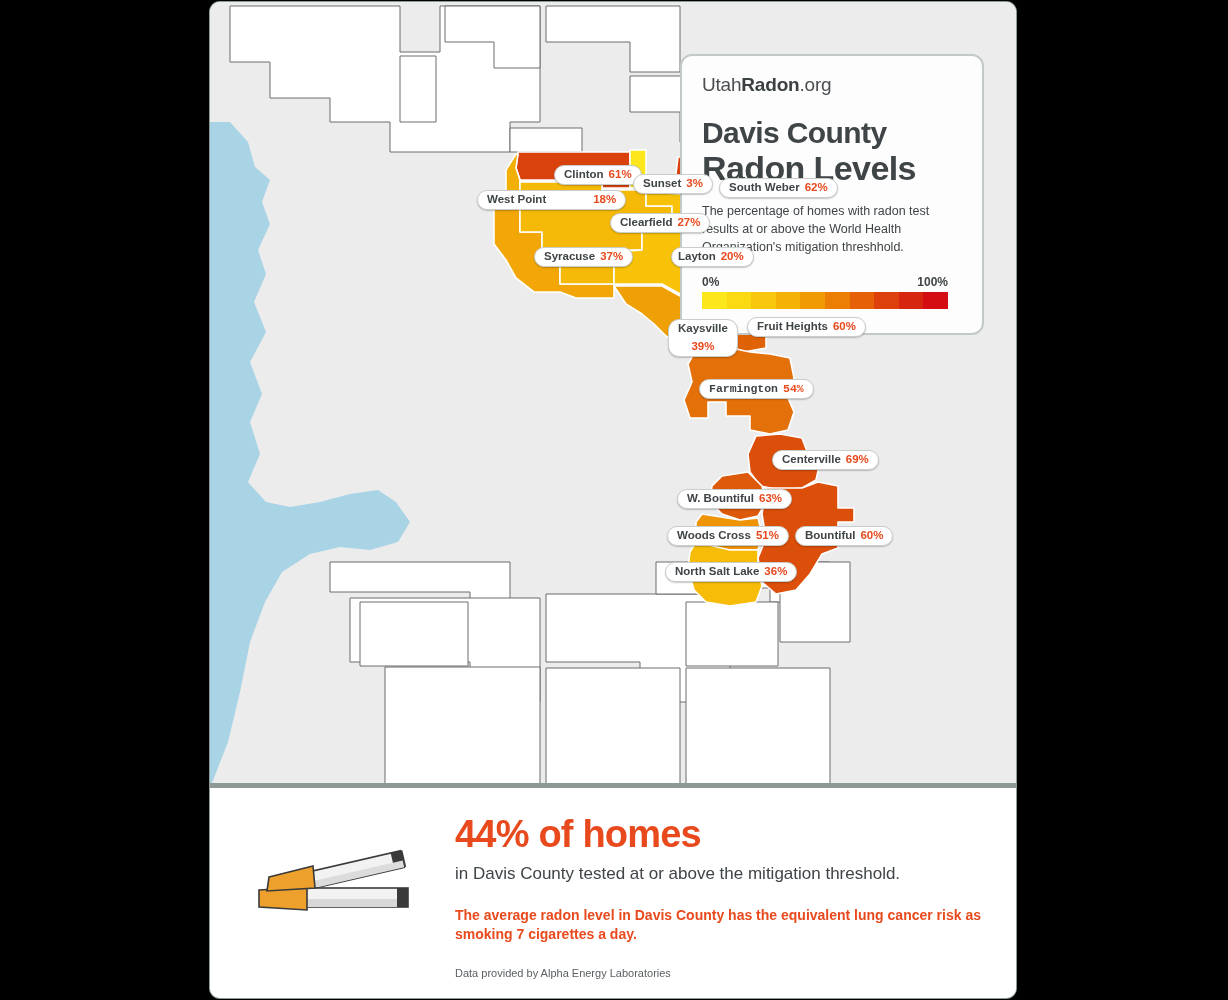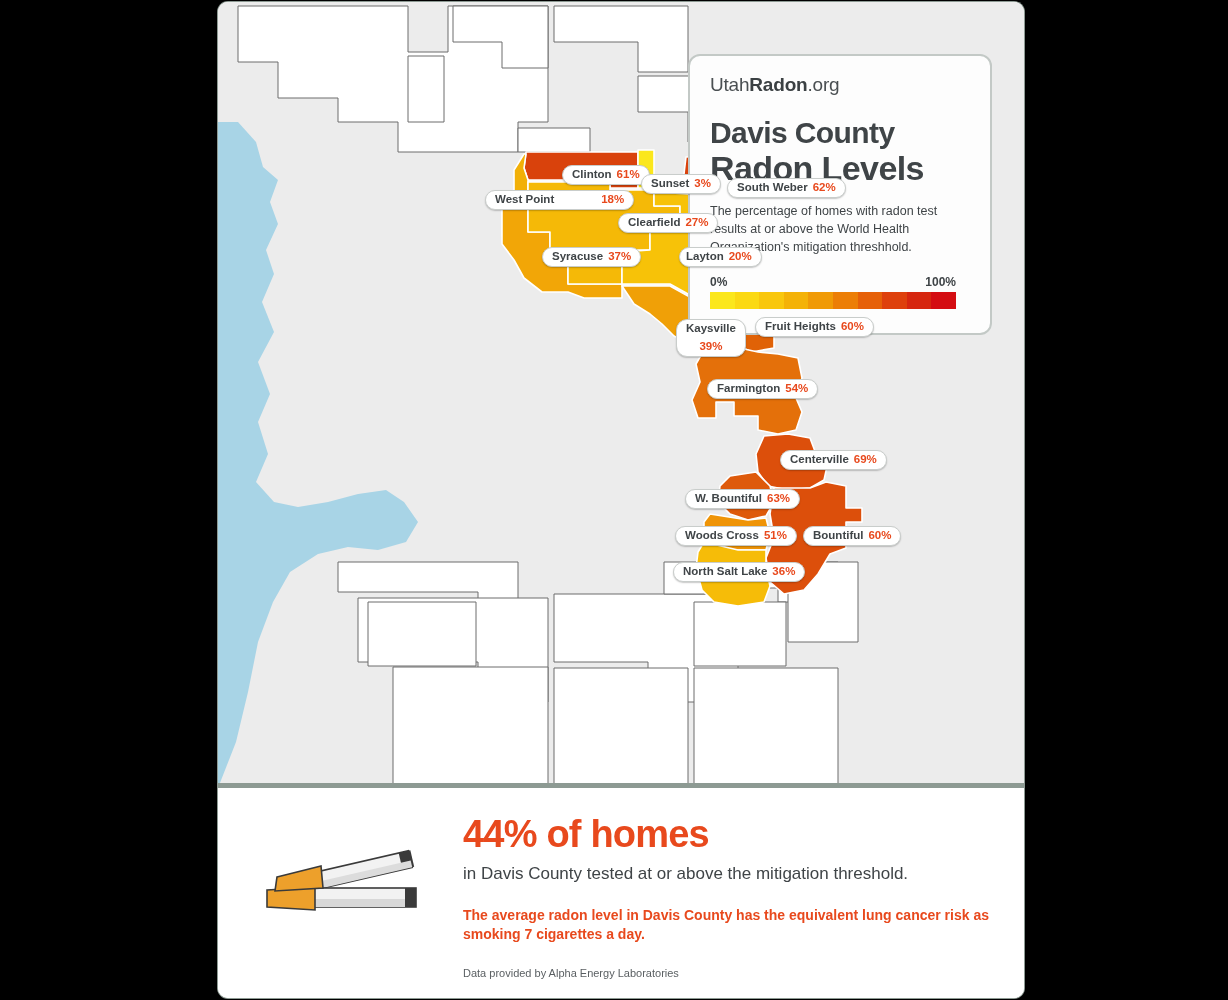--- a/index.html
+++ b/index.html
@@ -1,21 +1,21 @@
 <!DOCTYPE html>
 <html><head>
 <meta charset="utf-8">
 <style>
   html,body{margin:0;padding:0;background:#000;}
   body{width:1228px;height:1000px;overflow:hidden;font-family:"Liberation Sans",sans-serif;}
   #stage{position:relative;width:1228px;height:1000px;background:#000;}
 
   
   #card{
-    position:absolute;left:218px;top:2px;width:806px;height:996px;
+    position:absolute;left:210px;top:2px;width:806px;height:996px;
     background:#ffffff;border-radius:10px;
     box-shadow:0 0 0 1px #8d9a93, 2px 2px 4px rgba(0,0,0,.35);
     overflow:hidden;
   }
 
   
   #map-panel{
     position:absolute;left:0;top:0;width:806px;height:786px;
     background:#ececec;overflow:hidden;
     border-bottom:5px solid #8d9a93;
@@ -210,21 +210,21 @@
             <span class="pc">20%</span>
           </div>
           <div class="pill" style="left: 458px; top: 317px; flex-direction: column;">
             <span class="nm">Kaysville</span>
             <span class="pc">39%</span>
           </div>
           <div class="pill" style="left: 537px; top: 315px;">
             <span class="nm">Fruit Heights</span>
             <span class="pc">60%</span>
           </div>
-          <div class="pill" style="left: 489px; top: 377px;">
+          <div class="pill" style="left: 489px; top: 377px; font-family: Liberation Mono, monospace;">
             <span class="nm">Farmington</span>
             <span class="pc">54%</span>
           </div>
           <div class="pill" style="left: 562px; top: 448px;">
             <span class="nm">Centerville</span>
             <span class="pc">69%</span>
           </div>
           <div class="pill" style="left: 467px; top: 487px;">
             <span class="nm">W. Bountiful</span>
             <span class="pc">63%</span>

